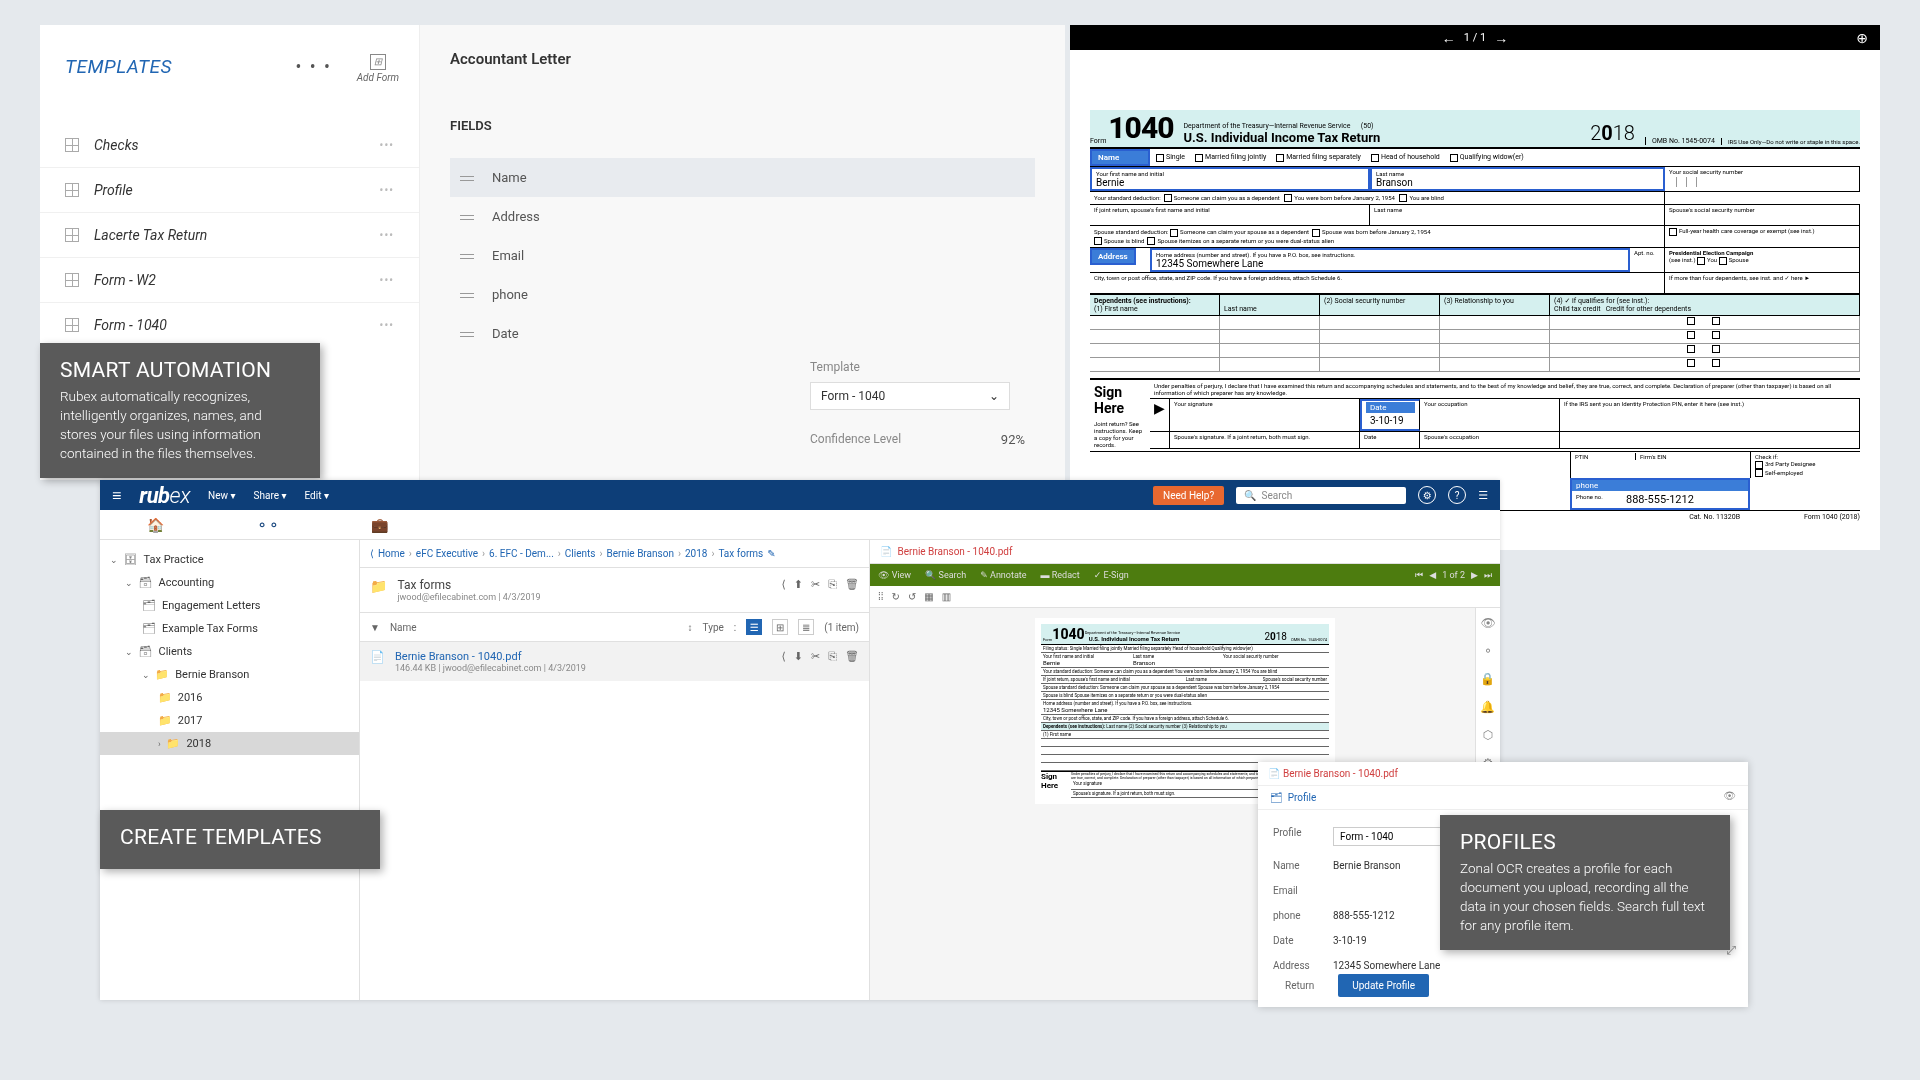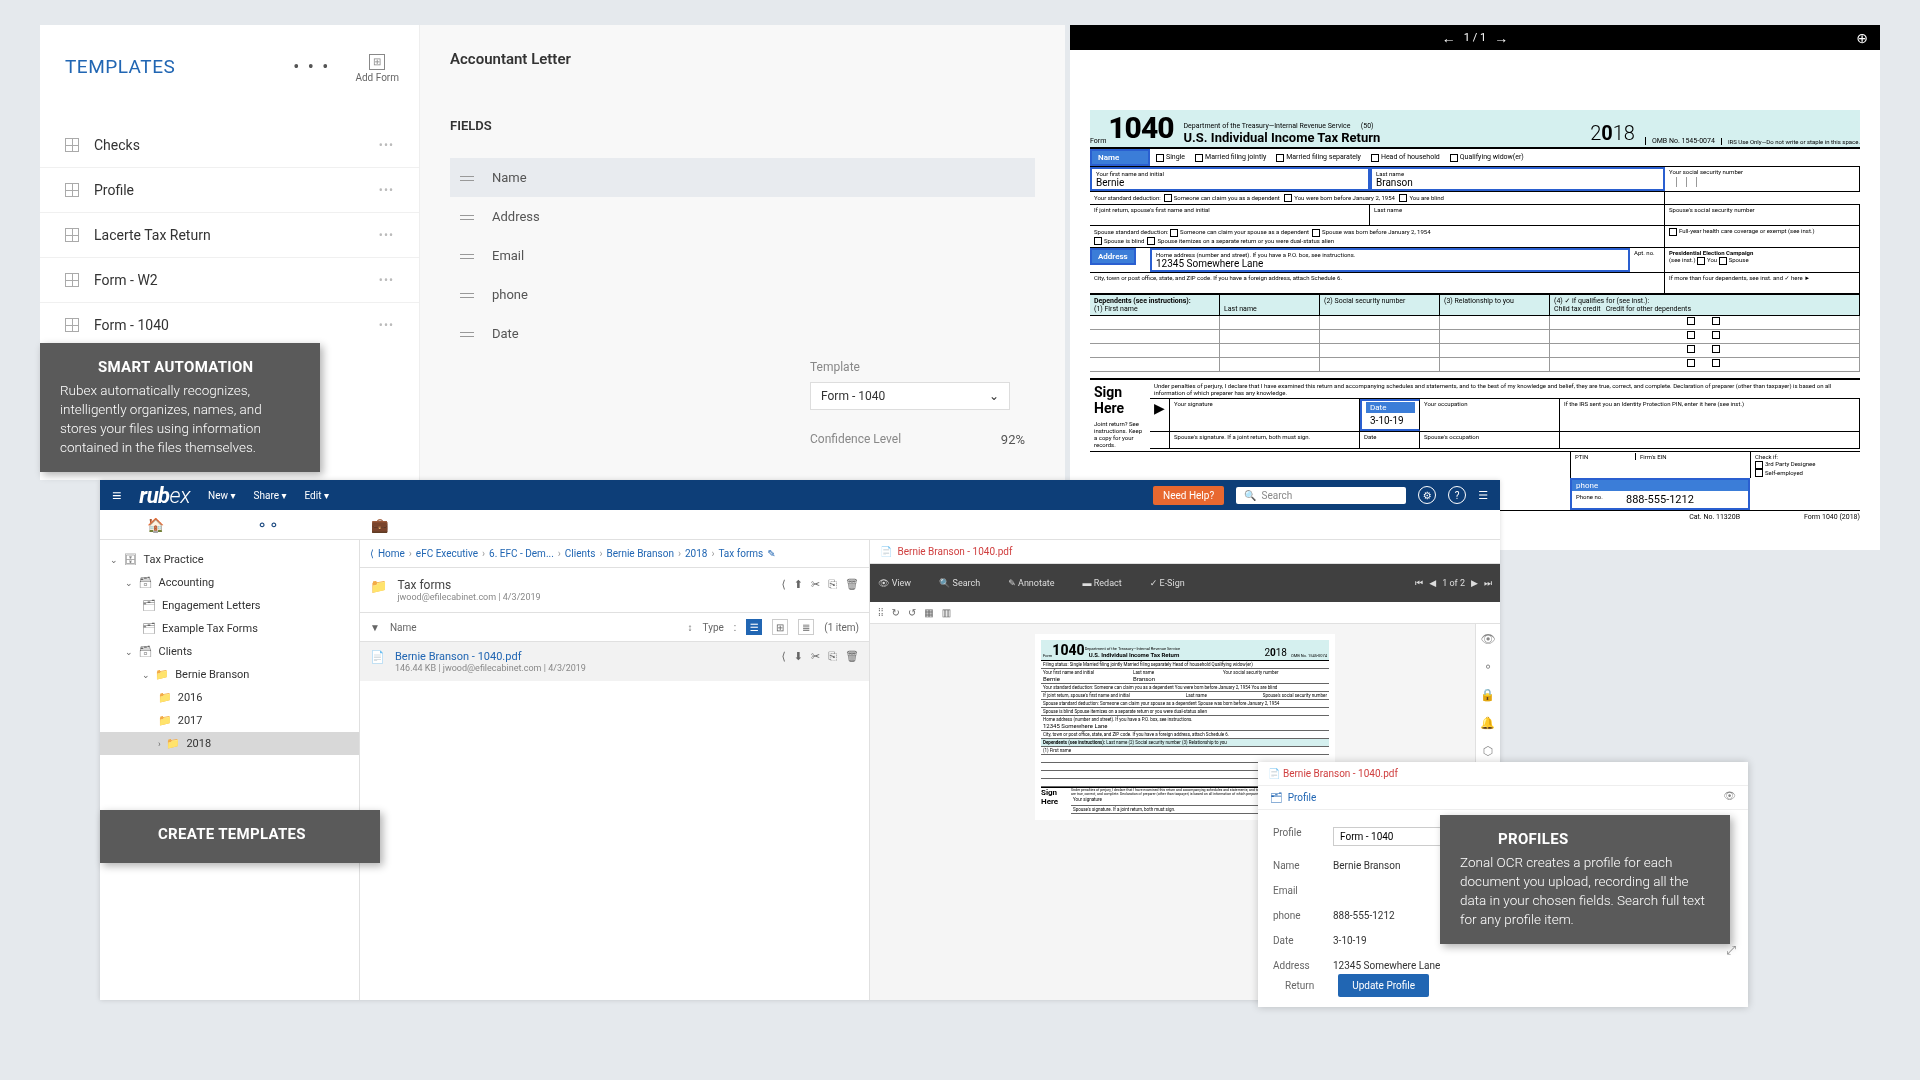--- a/index.html
+++ b/index.html
@@ -1,20 +1,20 @@
 <!DOCTYPE html>
 <html><head>
 <meta charset="utf-8">
 <style>
 * { box-sizing: border-box; margin: 0; padding: 0; font-family: -apple-system, BlinkMacSystemFont, "Segoe UI", Roboto, Arial, sans-serif; }
 body { background: #e5e9ed; width: 1920px; height: 1080px; position: relative; overflow: hidden; }
 
 
 .templates-panel { position: absolute; left: 40px; top: 25px; width: 1025px; height: 455px; background: #fff; display: flex; }
-.templates-left { width: 380px; border-right: 1px solid #eee; }
+.templates-left { width: 380px; border-right: 1px solid #eee; font-style: italic; }
 .templates-header { display: flex; align-items: center; justify-content: space-between; padding: 25px 20px 30px 25px; }
 .templates-title { color: #2166b3; font-size: 19px; font-weight: 400; letter-spacing: 0.5px; }
 .templates-actions { display: flex; align-items: center; gap: 25px; }
 .more-dots { font-size: 18px; letter-spacing: 2px; color: #555; }
 .add-form-wrap { text-align: center; }
 .add-form-icon { width: 16px; height: 16px; border: 1px solid #888; display: inline-flex; align-items: center; justify-content: center; font-size: 10px; color: #888; }
 .add-form-label { font-size: 10px; color: #666; margin-top: 2px; }
 .template-list { padding-top: 10px; }
 .template-item { display: flex; align-items: center; justify-content: space-between; padding: 14px 25px; font-size: 14px; color: #333; border-bottom: 1px solid #f0f0f0; }
 .template-item:last-child { border-bottom: none; }
@@ -36,21 +36,21 @@
 .field-icon::before { content: ''; position: absolute; width: 100%; height: 1px; background: #999; top: 3px; }
 .field-icon::after { content: ''; position: absolute; width: 100%; height: 1px; background: #999; top: 7px; }
 .template-ctrl { position: absolute; right: 40px; top: 335px; width: 215px; }
 .template-ctrl-label { font-size: 12px; color: #888; margin-bottom: 8px; }
 .template-select { width: 200px; padding: 6px 10px; border: 1px solid #ddd; background: #fff; font-size: 12px; color: #333; display: flex; justify-content: space-between; align-items: center; }
 .confidence-row { display: flex; justify-content: space-between; margin-top: 22px; font-size: 12px; color: #888; }
 .confidence-val { color: #555; font-size: 13px; }
 
 
 .callout { position: absolute; background: #5a5a5a; color: #fff; padding: 15px 20px; box-shadow: 3px 3px 8px rgba(0,0,0,0.3); max-width: 300px; }
-.callout-title { font-weight: 700; font-size: 15px; letter-spacing: 0.3px; margin-bottom: 5px; margin-left: 38px; }
+.callout-title { font-weight: 400; font-size: 21px; letter-spacing: 0.3px; margin-bottom: 5px; }
 .callout-text { font-size: 13.5px; line-height: 1.4; font-weight: 300; }
 .callout1 { left: 40px; top: 343px; width: 280px; }
 .callout2 { left: 100px; top: 810px; width: 280px; }
 .callout3 { left: 1440px; top: 815px; width: 290px; }
 
 
 .taxform-viewer { position: absolute; left: 1070px; top: 25px; width: 810px; height: 525px; background: #000; }
 .viewer-toolbar { height: 25px; display: flex; align-items: center; justify-content: center; position: relative; color: #fff; font-size: 11px; }
 .page-nav { display: flex; align-items: center; gap: 8px; }
 .arrow { font-size: 14px; }
@@ -134,21 +134,21 @@
 .view-toggle { width: 16px; height: 16px; border: 1px solid #ccc; display: inline-flex; align-items: center; justify-content: center; }
 .view-toggle.active { background: #2166b3; color: #fff; border-color: #2166b3; }
 .file-row { padding: 8px 10px; display: flex; align-items: flex-start; gap: 10px; background: #f2f2f2; }
 .file-pdf-icon { color: #d04040; font-size: 12px; }
 .file-name { font-size: 11px; color: #2166b3; }
 .file-meta { font-size: 9px; color: #888; }
 .file-actions { margin-left: auto; display: flex; gap: 8px; color: #666; font-size: 11px; }
 
 .rubex-preview { flex: 1; display: flex; flex-direction: column; }
 .preview-tab { padding: 6px 10px; font-size: 10px; color: #d04040; border-bottom: 1px solid #e0e0e0; display: flex; align-items: center; gap: 5px; }
-.preview-toolbar { background: #404040; color: #ddd; height: 38px; display: flex; align-items: center; font-size: 9px; padding: 0 8px; gap: 28px; }
+.preview-toolbar { background: #4d7c0f; color: #ddd; height: 22px; display: flex; align-items: center; font-size: 9px; padding: 0 8px; gap: 14px; }
 .preview-toolbar .pg { margin-left: auto; display: flex; gap: 6px; align-items: center; }
 .preview-toolbar2 { height: 22px; border-bottom: 1px solid #e0e0e0; display: flex; align-items: center; padding: 0 8px; gap: 8px; color: #666; font-size: 10px; }
 .preview-body { flex: 1; background: #f5f5f5; padding: 10px; overflow: hidden; position: relative; }
 .preview-rail { position: absolute; right: 0; top: 0; width: 25px; height: 100%; background: #fff; border-left: 1px solid #e0e0e0; display: flex; flex-direction: column; align-items: center; gap: 14px; padding-top: 8px; color: #888; font-size: 12px; }
 .mini-1040 { background: #fff; width: 300px; margin: 0 auto; font-size: 5px; padding: 6px; }
 .mini-header { background: #d5f0ef; display: flex; border-bottom: 1px solid #000; padding: 2px; align-items: flex-end; }
 .mini-num { font-size: 14px; font-weight: 800; }
 .mini-title { font-size: 6px; font-weight: 700; margin-left: 4px; }
 .mini-year { font-size: 10px; margin-left: auto; }
 .mini-row { border-bottom: 0.5px solid #666; padding: 1px 2px; display: flex; font-size: 4.5px; min-height: 8px; }

